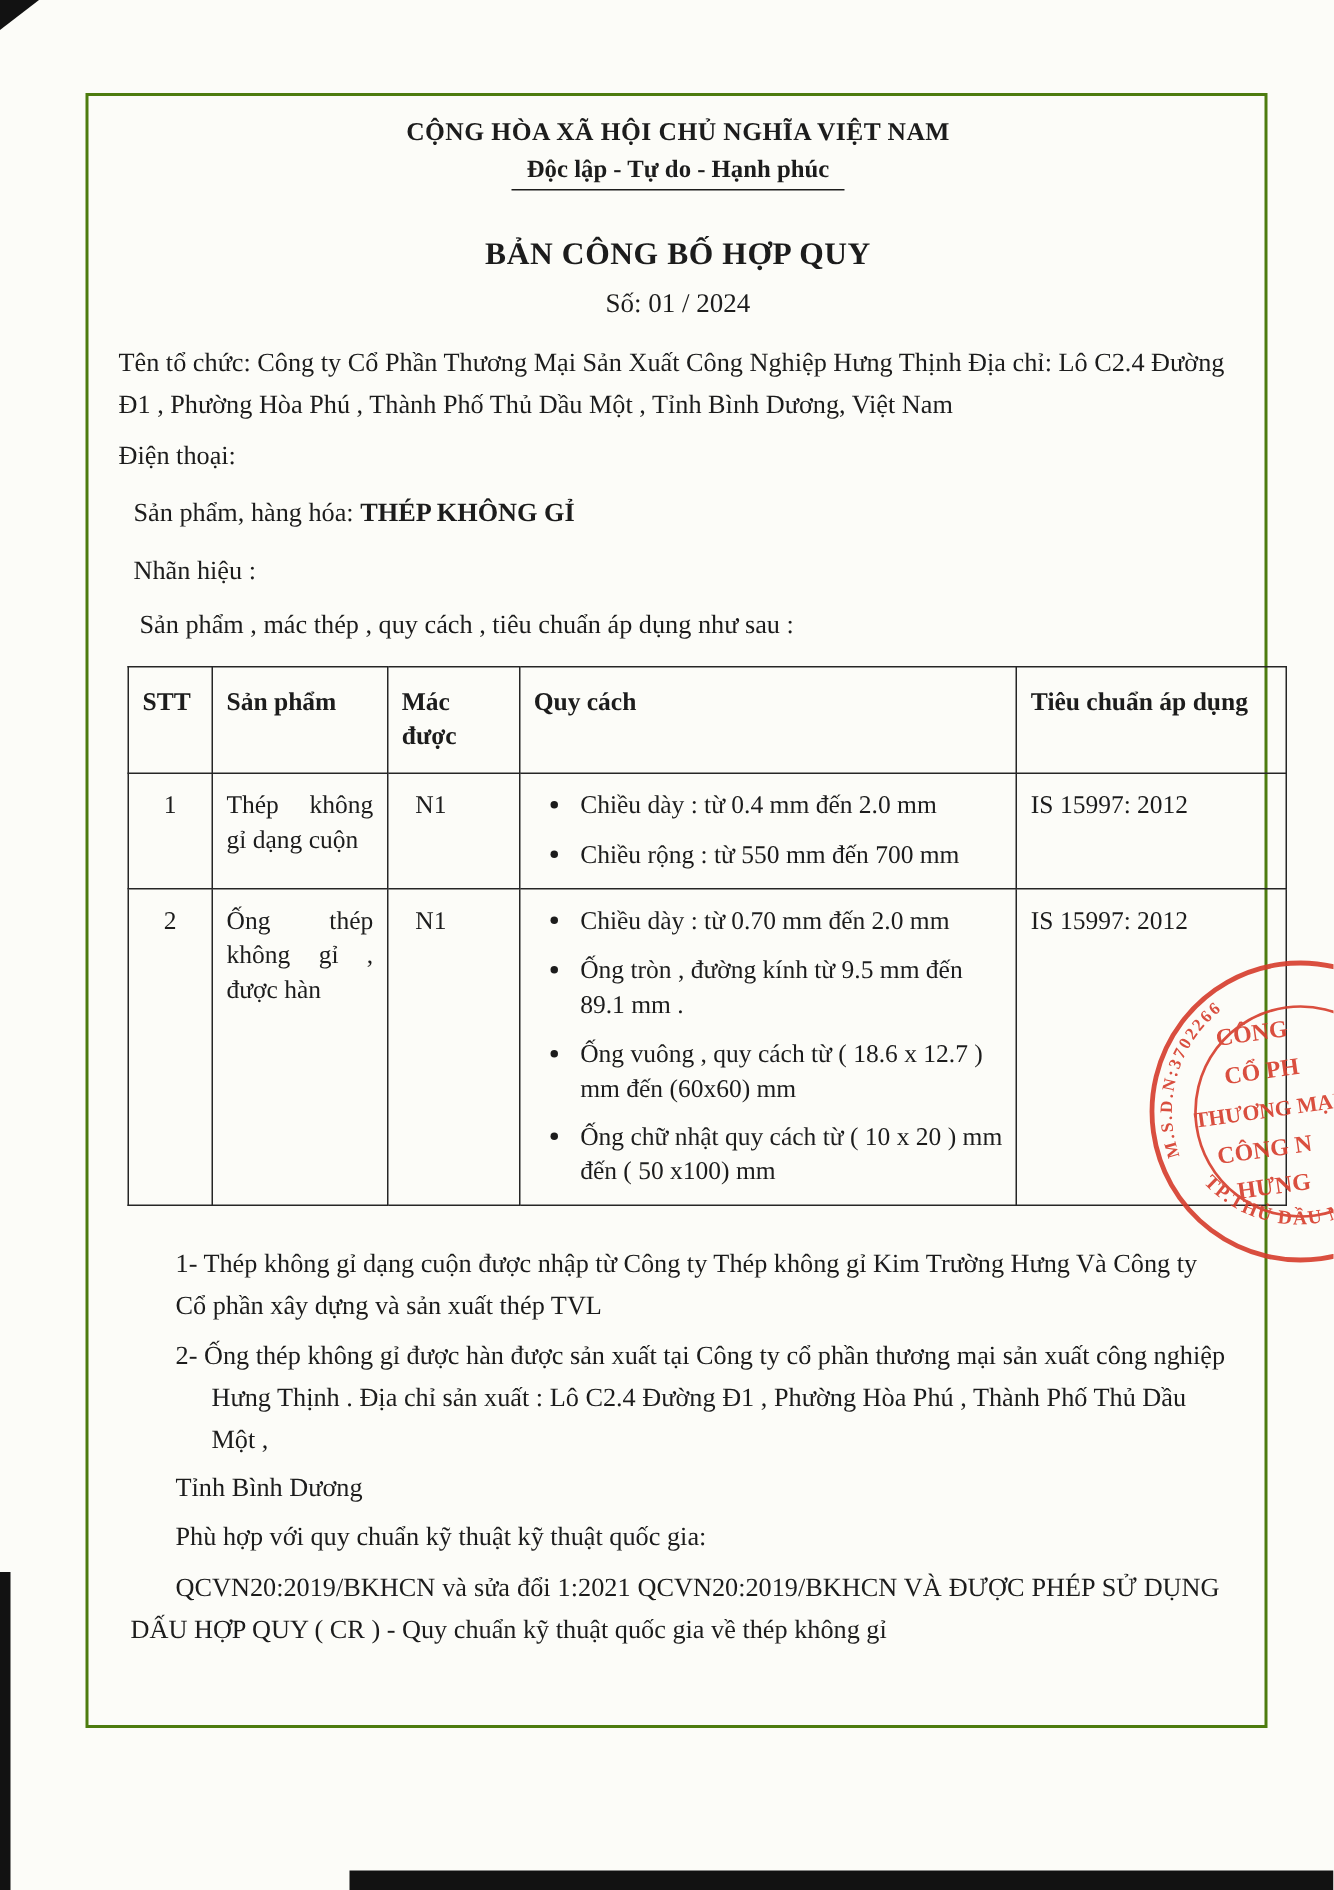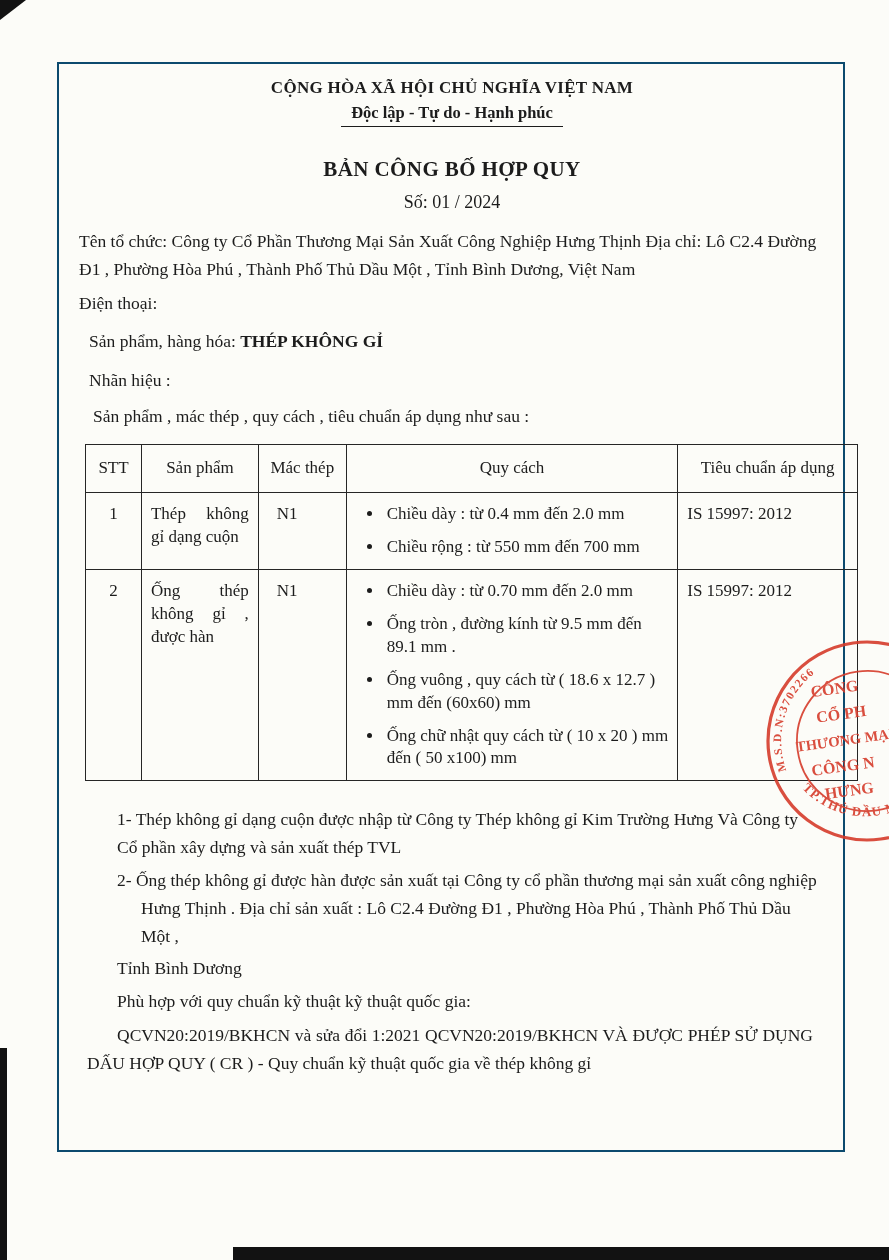--- a/index.html
+++ b/index.html
@@ -9,21 +9,21 @@
     position: relative;
     background: #fcfcf8;
     font-family: "Liberation Serif", "DejaVu Serif", serif;
     color: #1c1c1c;
     overflow: hidden;
   }
   .frame {
     position: absolute;
     left: 57px; top: 62px;
     width: 788px; height: 1090px;
-    border: 2px solid #0c4a6e;
+    border: 2px solid #4d7c0f;
     padding: 10px 18px 0 20px;
   }
   .center { text-align: center; }
   p { margin: 0; }
   .national-title { font-size: 17px; font-weight: bold; letter-spacing: .3px; margin-top: 4px; }
   .motto-wrap { margin-top: 5px; }
   .motto {
     display: inline-block;
     font-size: 16.5px; font-weight: bold;
     border-bottom: 1.6px solid #1c1c1c;
@@ -44,21 +44,21 @@
     margin: 14px 0 0 6px;
     width: 773px;
     font-size: 17px;
     line-height: 1.35;
   }
   table.products th, table.products td {
     border: 1.6px solid #262626;
     vertical-align: top;
     padding: 10px 9px;
   }
-  table.products thead th { font-weight: normal; text-align: center; padding: 12px 9px; }
+  table.products thead th { font-weight: bold; text-align: left; padding: 12px 9px; }
   .c-stt { text-align: center; }
   .c-sp { text-align: justify; }
   .c-mt { padding-left: 18px !important; }
   ul.spec { margin: 0; padding-left: 28px; }
   ul.spec li { margin-bottom: 10px; padding-left: 3px; }
   ul.spec li:last-child { margin-bottom: 0; }
 
   .notes { margin-top: 24px; padding-right: 8px; }
   .note-1 { margin-left: 38px; line-height: 1.6; }
   .note-2 { margin-left: 38px; margin-top: 5px; padding-left: 24px; text-indent: -24px; line-height: 1.6; }
@@ -103,21 +103,21 @@
       <col style="width:56px">
         <col style="width:117px">
         <col style="width:88px">
         <col style="width:332px">
         <col style="width:180px">
     </colgroup>
     <thead>
       <tr>
         <th class="c-stt">STT</th>
         <th>Sản phẩm</th>
-        <th>Mác thép</th>
+        <th>Mác được</th>
         <th>Quy cách</th>
         <th>Tiêu chuẩn áp dụng</th>
       </tr>
     </thead>
     <tbody>
       <tr>
         <td class="c-stt">1</td>
         <td class="c-sp">Thép không gỉ dạng cuộn</td>
         <td class="c-mt">N1</td>
         <td>

